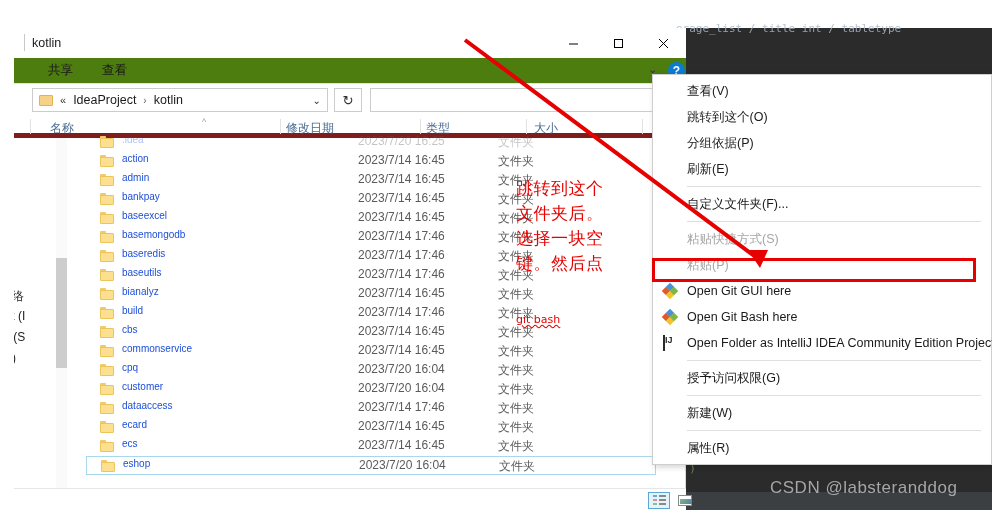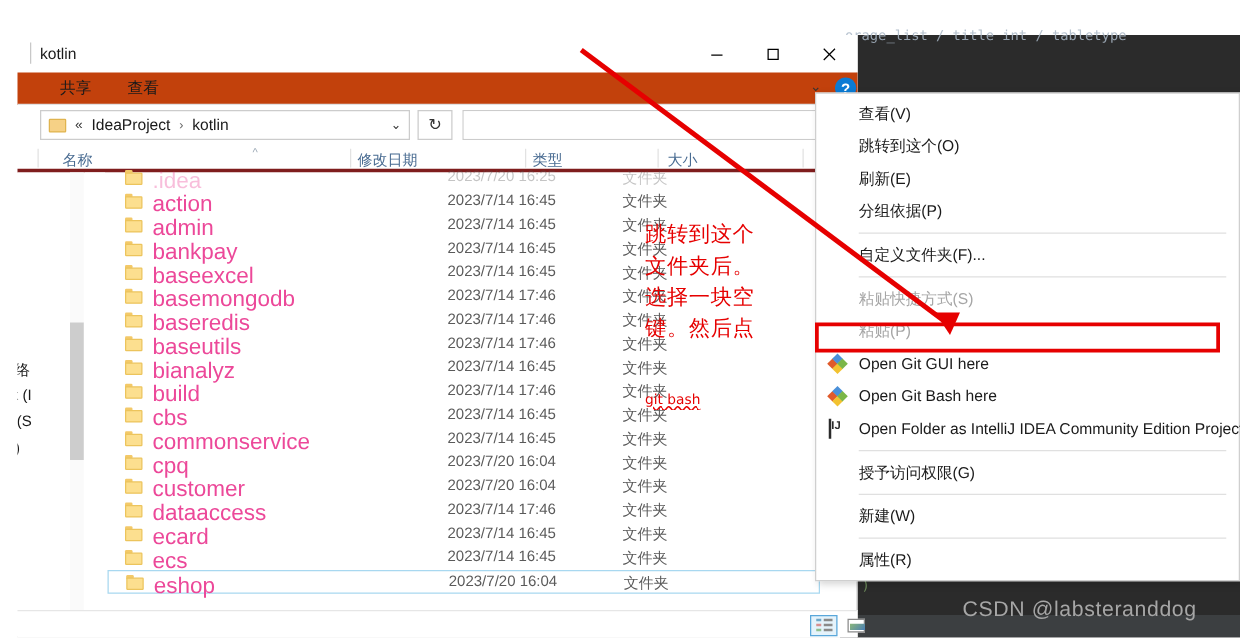--- a/index.html
+++ b/index.html
@@ -62,21 +62,21 @@
   .win-btns { position: absolute; right: 0; top: 0; height: 30px; display: flex; }
   .win-btn {
     width: 45px; height: 30px; display: flex; align-items: center; justify-content: center;
     color: #000; font-size: 12px;
   }
   .win-btn svg { display: block; }
 
   
   .ribbon {
     position: absolute; left: 0; top: 30px; width: 672px; height: 26px;
-    background: #c2410c;
+    background: #4d7c0f;
   }
   .ribbon-tab {
     position: absolute; top: 4px;
     font-size: 12.5px; color: #1a1a1a;
   }
   .ribbon-underline {
     position: absolute; left: 0; top: 55px; width: 672px; height: 1px;
     background: #e2e2e2;
   }
 
@@ -107,21 +107,21 @@
     font-size: 13px; color: #333;
   }
   .searchbox {
     position: absolute; left: 356px; top: 4px; width: 300px; height: 24px;
     border: 1px solid #cccccc; background: #fff;
   }
 
   
   .colhdr {
     position: absolute; left: 0; top: 88px; width: 672px; height: 22px;
-    background: #ffffff; border-bottom: 3px solid #7f1d1d;
+    background: #ffffff; border-bottom: 5px solid #7f1d1d;
   }
   .colhdr .c {
     position: absolute; top: 4px; font-size: 12px; color: #4a6c92;
   }
   .colhdr .vline {
     position: absolute; top: 3px; width: 1px; height: 15px; background: #e2e2e2;
   }
   .sort-caret {
     position: absolute; left: 188px; top: 1px; font-size: 9px; color: #9aa7b4;
   }
@@ -171,21 +171,21 @@
   }
   .ficon .tab {
     position: absolute; left: 0; top: 0; width: 6px; height: 3px;
     background: #f3c969; border-radius: 1px 1px 0 0;
   }
   .ficon .body {
     position: absolute; left: 0; top: 2px; width: 14px; height: 10px;
     background: #fcdf8f; border: 1px solid #ecc45c; border-radius: 0 1px 1px 1px;
   }
   .fname {
-    position: absolute; left: 36px; top: 1px; font-size: 18px; color: #ec4899;
+    position: absolute; left: 36px; top: 1px; font-size: 10px; color: #1d4ed8;
     white-space: nowrap;
   }
   .fdate {
     position: absolute; left: 272px; top: 1px; font-size: 12px; color: #5a5a5a;
     white-space: nowrap;
   }
   .ftype {
     position: absolute; left: 412px; top: 1px; font-size: 12px; color: #5a5a5a;
     white-space: nowrap;
   }
@@ -561,24 +561,24 @@
   <div class="help-badge">?</div>
 
   <div class="ctxmenu" id="ctxmenu">
       <div class="mi">
         <span>查看(V)</span>
       </div>
       <div class="mi">
         <span>跳转到这个(O)</span>
       </div>
       <div class="mi">
+        <span>分组依据(P)</span>
+      </div>
+      <div class="mi">
         <span>刷新(E)</span>
-      </div>
-      <div class="mi">
-        <span>分组依据(P)</span>
       </div>
       <div class="sep"></div>
       <div class="mi">
         <span>自定义文件夹(F)...</span>
       </div>
       <div class="sep"></div>
       <div class="mi dim">
         <span>粘贴快捷方式(S)</span>
       </div>
       <div class="mi dim">

